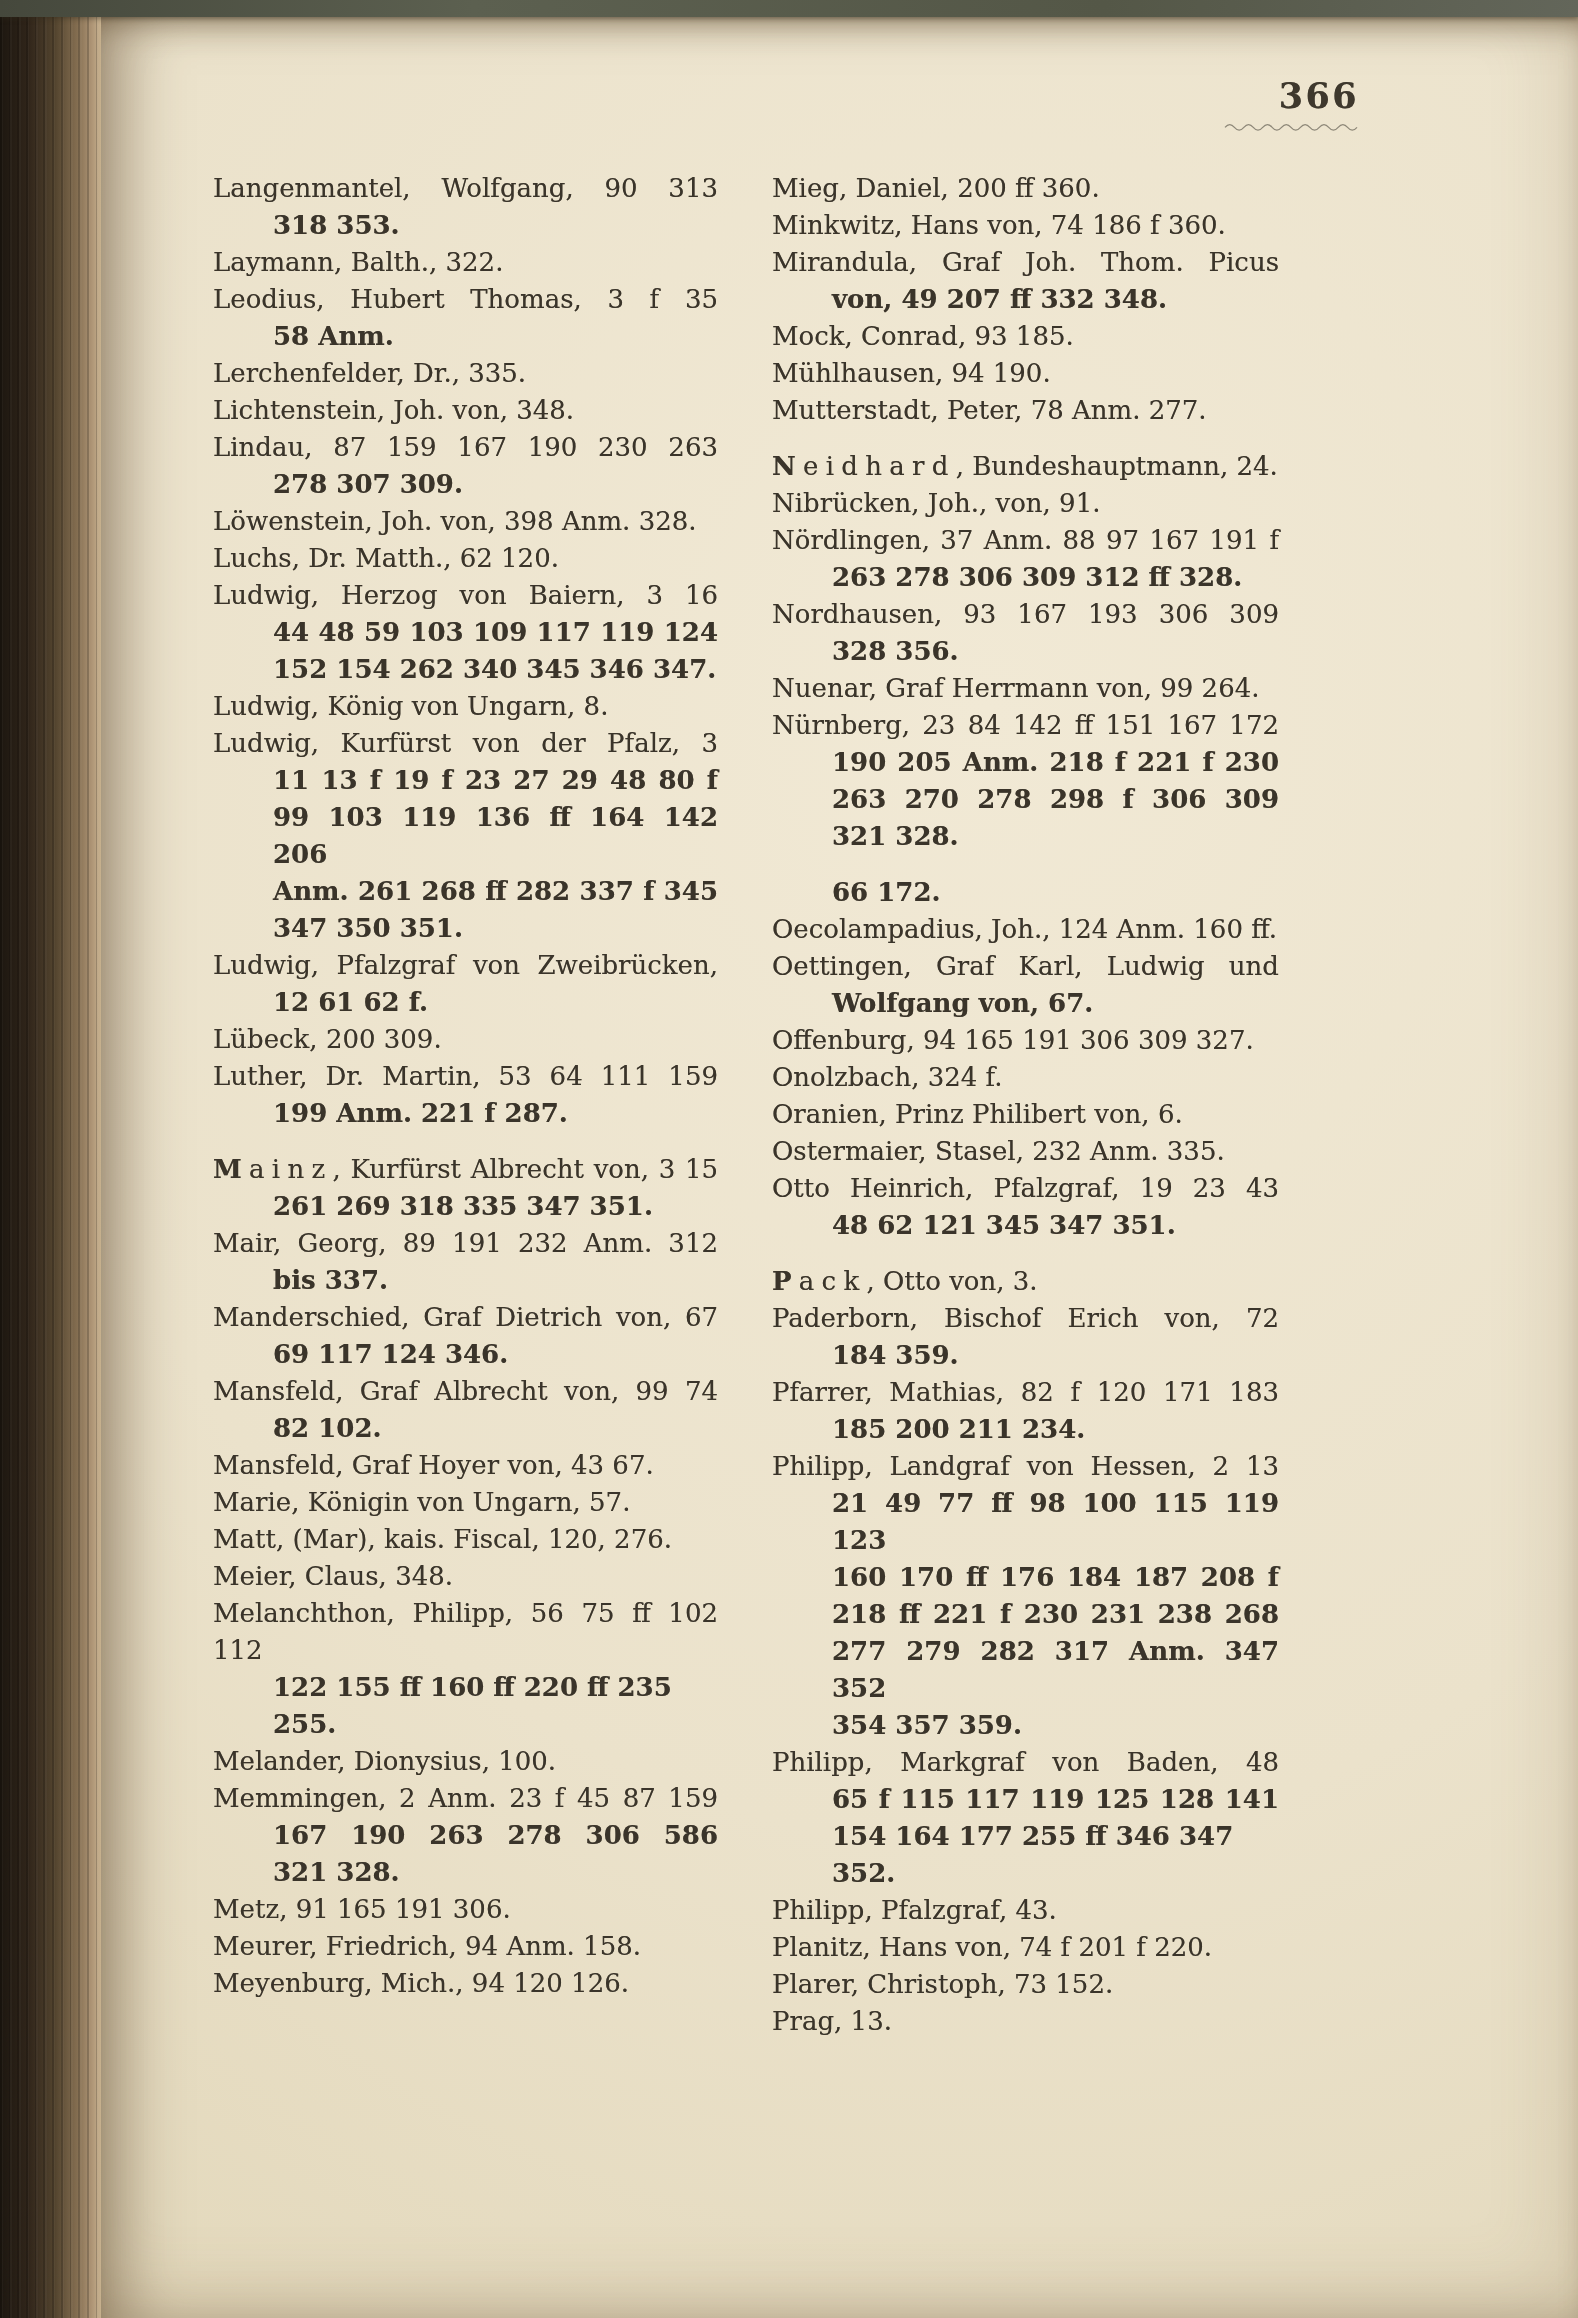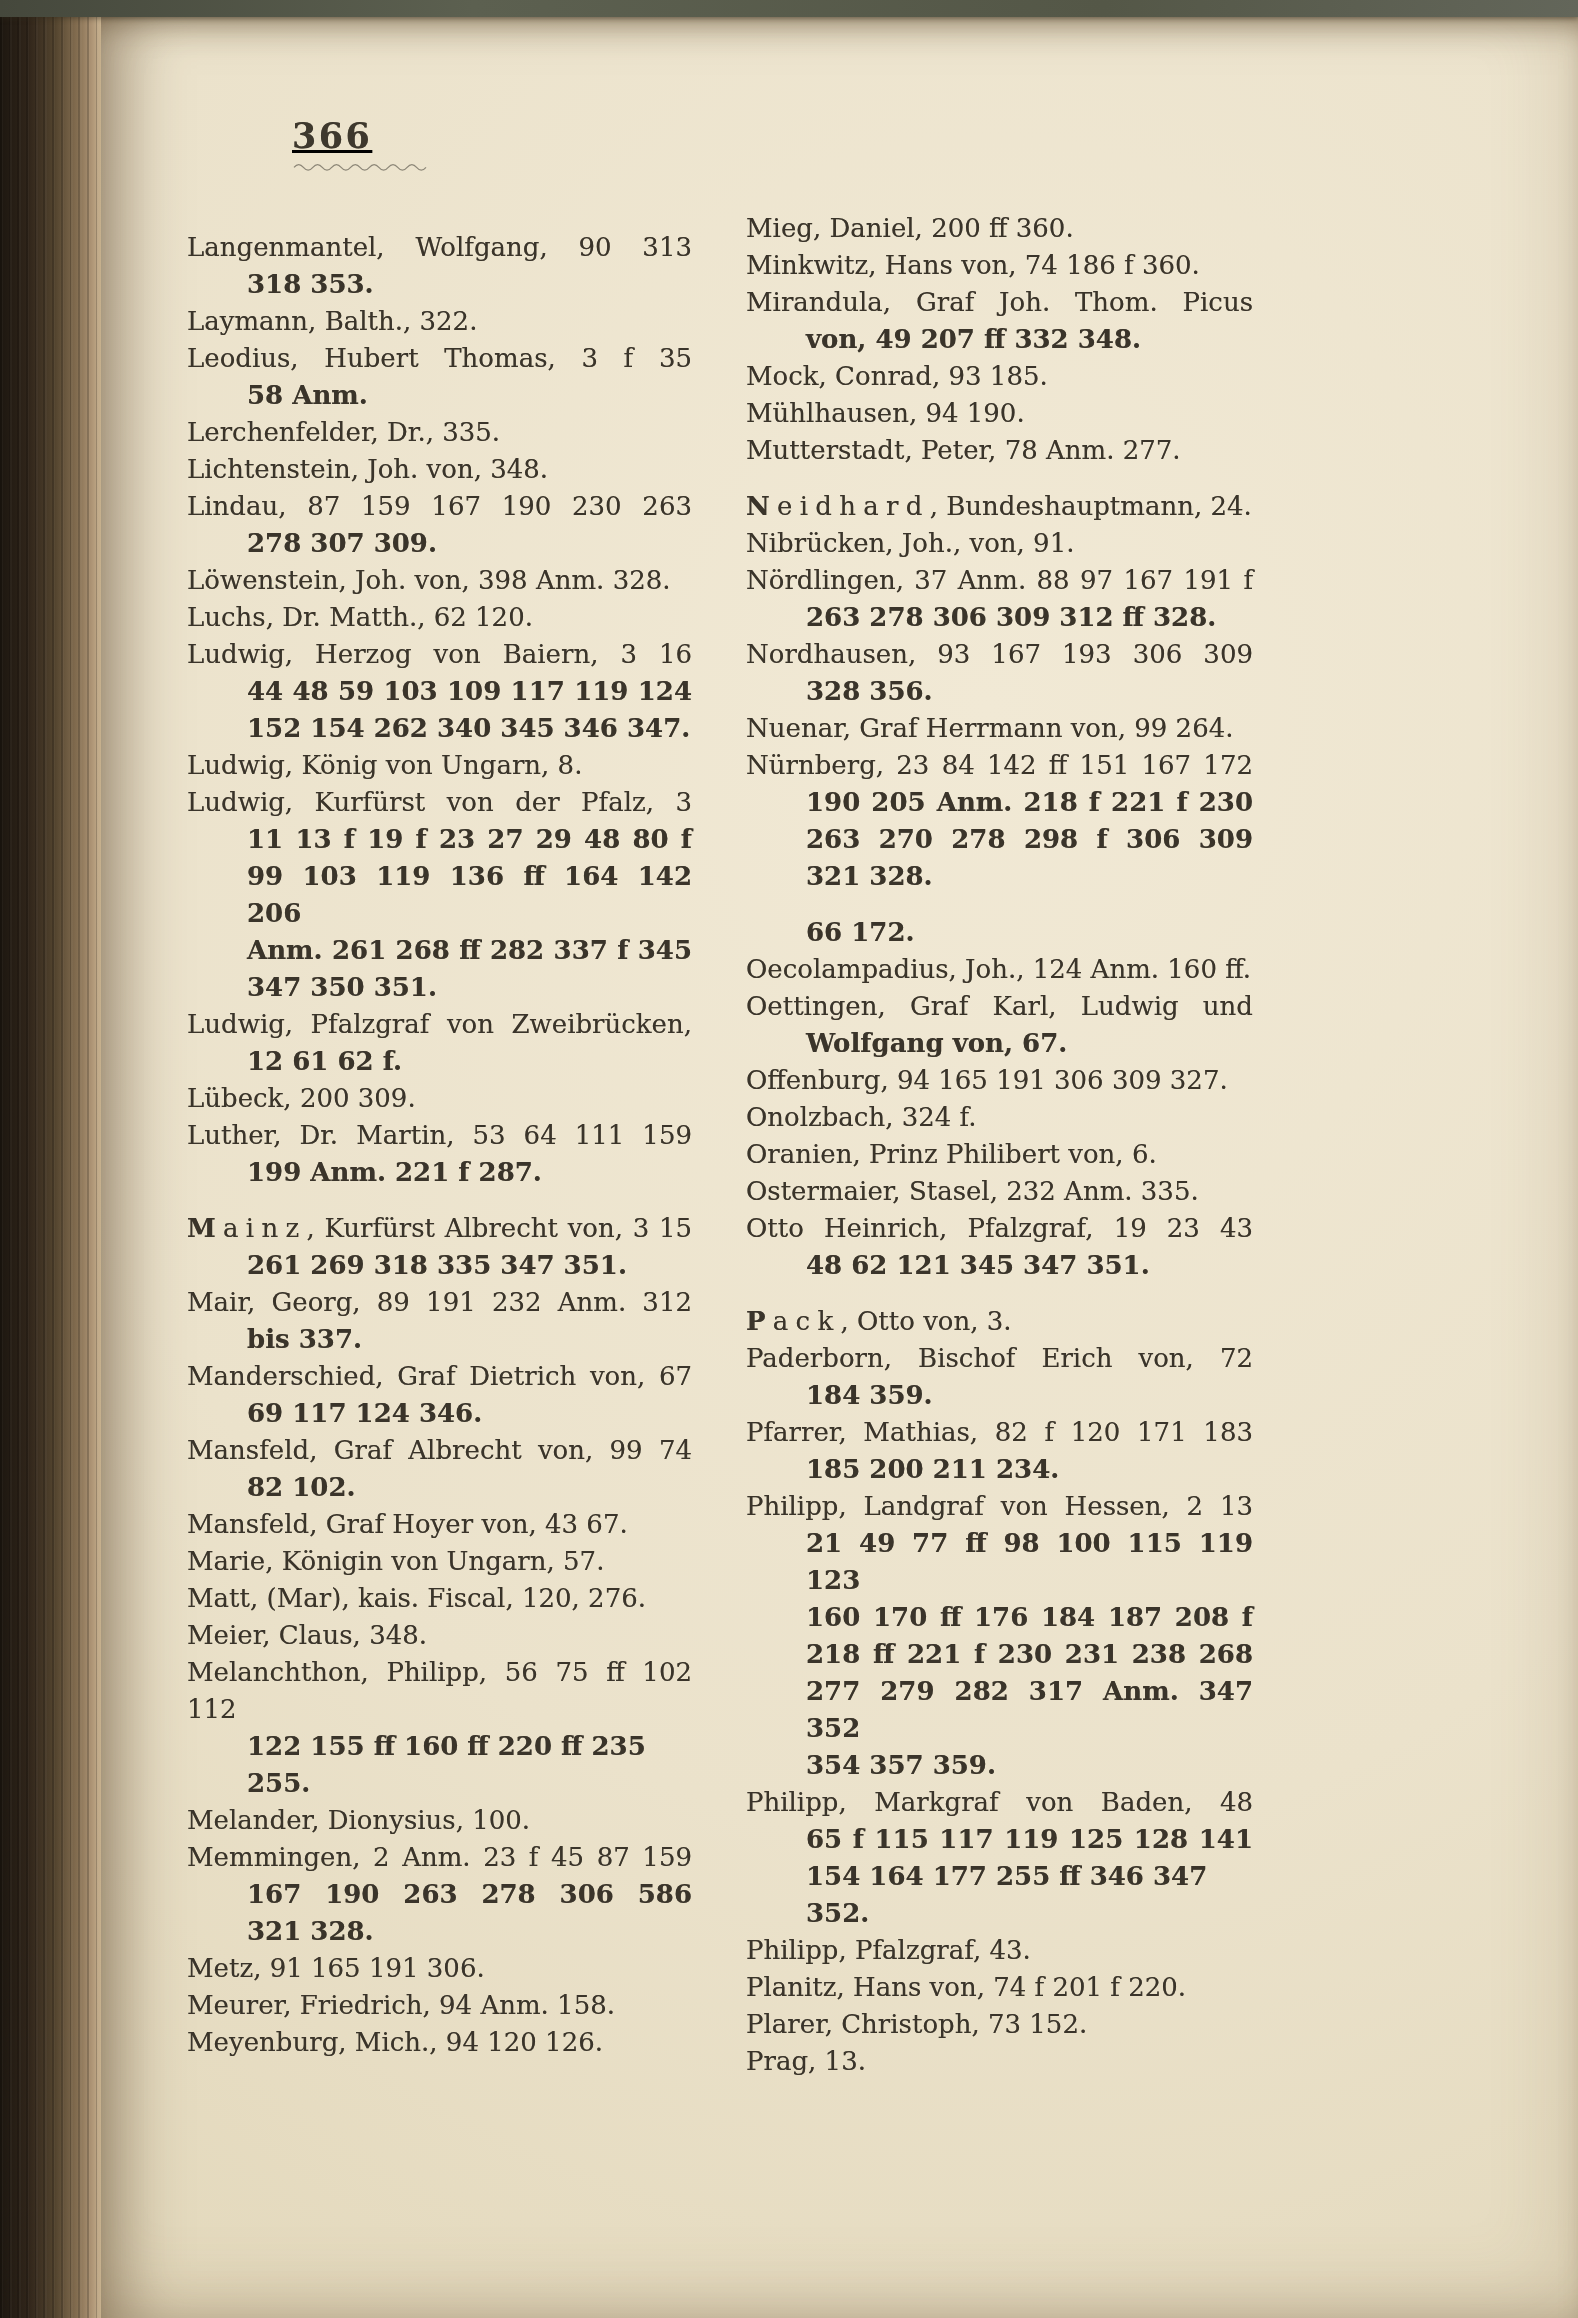--- a/index.html
+++ b/index.html
@@ -38,39 +38,38 @@
     background: radial-gradient(120% 90% at 60% 30%, #f1e9d5 0%, #ebe2cb 55%, #e1d6b8 100%);
     box-shadow:
       inset 38px 0 63px -17.4px rgba(88, 64, 38, 0.5),
       inset 0 20.5px 30px -16px rgba(90, 70, 40, 0.55),
       inset -22px -27px 71px rgba(118, 94, 58, 0.14);
     z-index: 2;
   }
   .page-num-wrap {
     margin-left: 191px;
     width: 1067px;
-    padding-top: 101px;
-    text-align: left;
-    text-decoration: underline;
+    padding-top: 61px;
+    text-align: right;
   }
   .page-number {
     font-size: 35px;
     font-weight: 700;
     letter-spacing: 2.4px;
     color: #3e382d;
     line-height: 1;
     text-shadow: 0 0 0.4px rgba(62, 56, 45, 0.6);
   }
   .squiggle { margin-top: 6.3px; opacity: 0.75; }
   .columns {
-    margin-left: 86px;
+    margin-left: 112px;
     width: 1067px;
     margin-top: 35px;
     display: flex;
-    align-items: center;
+    align-items: flex-start;
   }
   .col { width: 505px; }
   .col-right { width: 507px; }
   .divider {
     width: 0;
     border-left: 1.6px solid rgba(72, 66, 54, 0.8);
     margin: 1.6px 26px 0 27px;
   }
   .entry { margin: 0; }
   .entry.gap { margin-top: 19px; }

